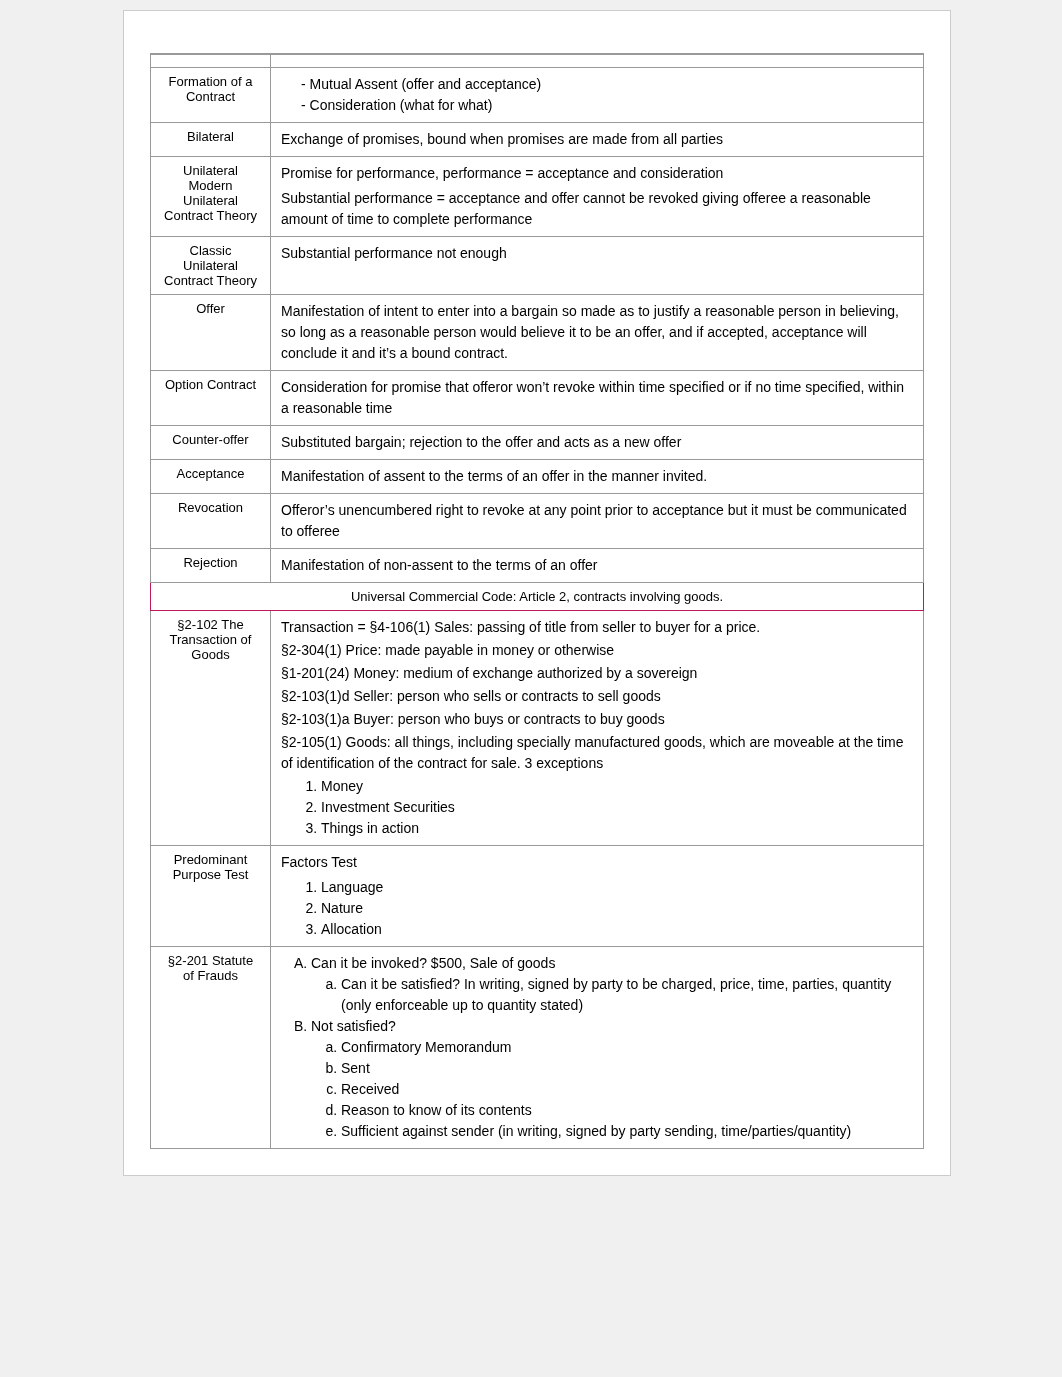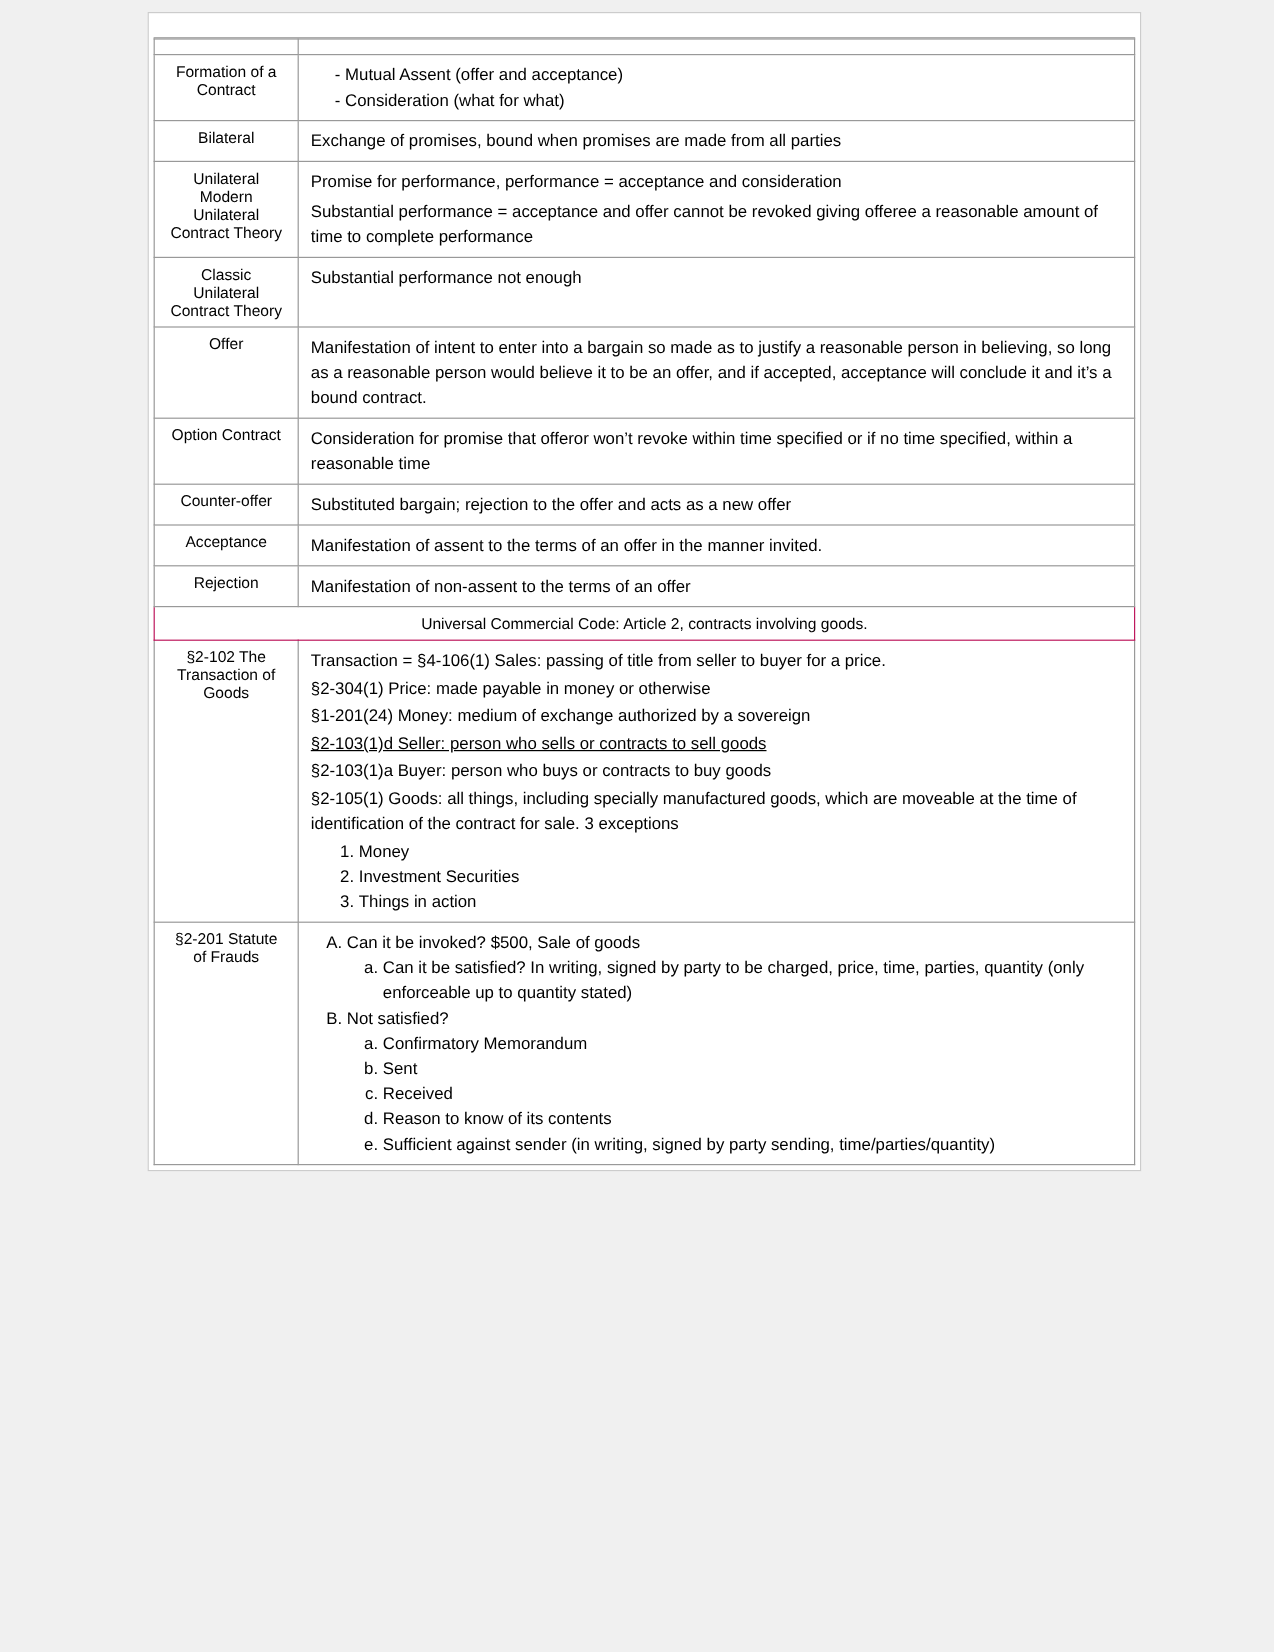--- a/index.html
+++ b/index.html
@@ -8,21 +8,21 @@
       font-family: Arial, sans-serif;
       font-size: 13px;
       display: flex;
       justify-content: center;
       padding: 10px;
     }
     .page-wrapper {
       background: #fff;
       width: 828px;
       border: 1px solid #ccc;
-      padding: 4px;
+      padding: 26px;
       margin-left: 12px;
     }
     .main-title {
       text-align: center;
       font-weight: bold;
       font-size: 15px;
       padding: 8px 0;
       border-bottom: 1px solid #999;
     }
     table {
@@ -107,39 +107,54 @@
         </tr>
         <tr>
           <td class="concept">Counter-offer</td>
           <td class="rules">Substituted bargain; rejection to the offer and acts as a new offer</td>
         </tr>
         <tr>
           <td class="concept">Acceptance</td>
           <td class="rules">Manifestation of assent to the terms of an offer in the manner invited.</td>
         </tr>
         <tr>
+          <td class="concept">Revocation</td>
+          <td class="rules">Offeror’s unencumbered right to revoke at any point prior to acceptance but it must be communicated to offeree</td>
+        </tr>
+        <tr>
           <td class="concept">Rejection</td>
           <td class="rules">Manifestation of non-assent to the terms of an offer</td>
         </tr>
         <tr>
           <td colspan="2" style="text-align:center; font-weight: normal; border: 1px solid #be185d; padding: 6px 10px;">Universal Commercial Code: Article 2, contracts involving goods.</td>
         </tr>
         <tr>
           <td class="concept">§2-102 The Transaction of Goods</td>
           <td class="rules">
             <p style="margin-bottom: 2px;">Transaction = §4-106(1) Sales: passing of title from seller to buyer for a price.</p>
             <p style="margin-bottom: 2px;">§2-304(1) Price: made payable in money or otherwise</p>
             <p style="margin-bottom: 2px;">§1-201(24) Money: medium of exchange authorized by a sovereign</p>
-            <p style="margin-bottom: 2px; text-decoration: underline;">§2-103(1)d Seller: person who sells or contracts to sell goods</p>
+            <p style="margin-bottom: 2px;">§2-103(1)d Seller: person who sells or contracts to sell goods</p>
             <p style="margin-bottom: 2px;">§2-103(1)a Buyer: person who buys or contracts to buy goods</p>
             <p style="margin-bottom: 2px;">§2-105(1) Goods: all things, including specially manufactured goods, which are moveable at the time of identification of the contract for sale. 3 exceptions</p>
             <ol class="num-list">
               <li>Money</li>
               <li>Investment Securities</li>
               <li>Things in action</li>
+            </ol>
+          </td>
+        </tr>
+        <tr>
+          <td class="concept">Predominant Purpose Test</td>
+          <td class="rules">
+            <p style="margin-bottom: 4px;">Factors Test</p>
+            <ol class="num-list">
+              <li>Language</li>
+              <li>Nature</li>
+              <li>Allocation</li>
             </ol>
           </td>
         </tr>
         <tr>
           <td class="concept">§2-201 Statute of Frauds</td>
           <td class="rules">
             <ol type="A" style="padding-left: 30px;">
               <li>Can it be invoked? $500, Sale of goods<ol type="a" style="padding-left: 30px;">
                   <li>Can it be satisfied? In writing, signed by party to be charged, price, time, parties, quantity (only enforceable up to quantity stated)</li>
                 </ol></li>

